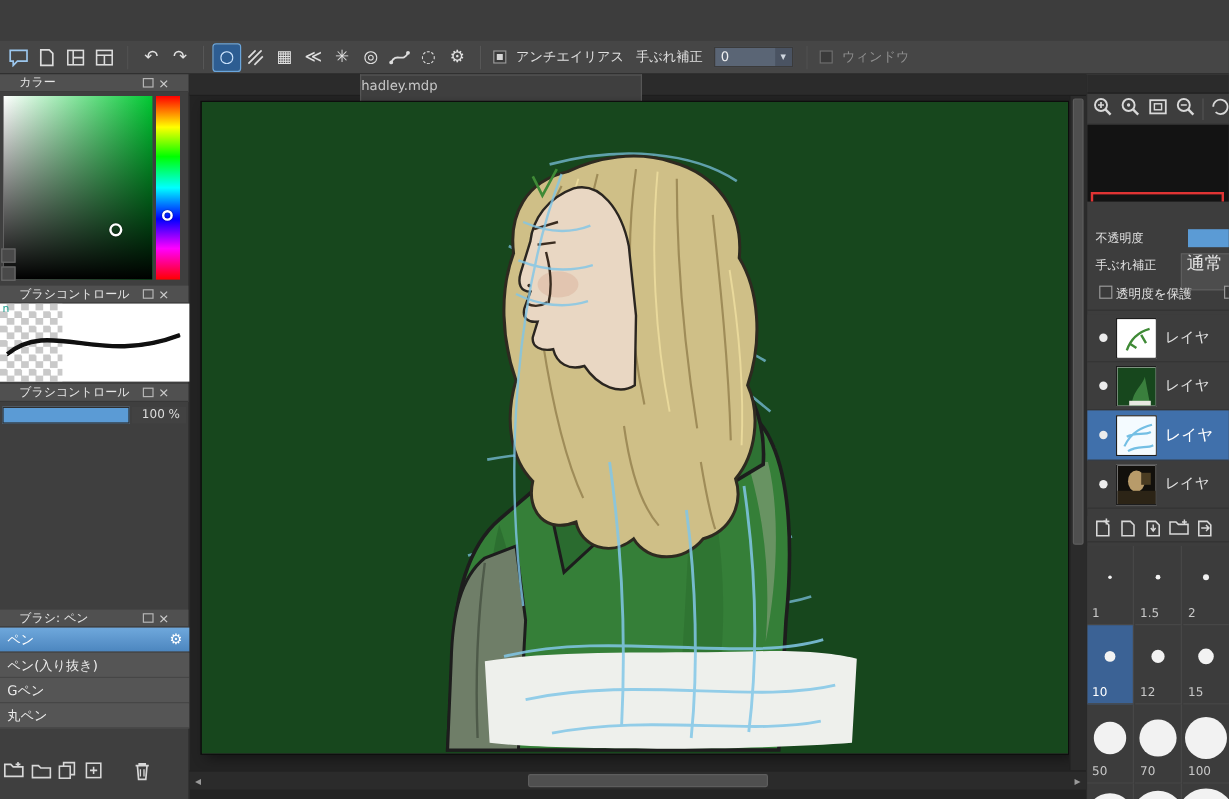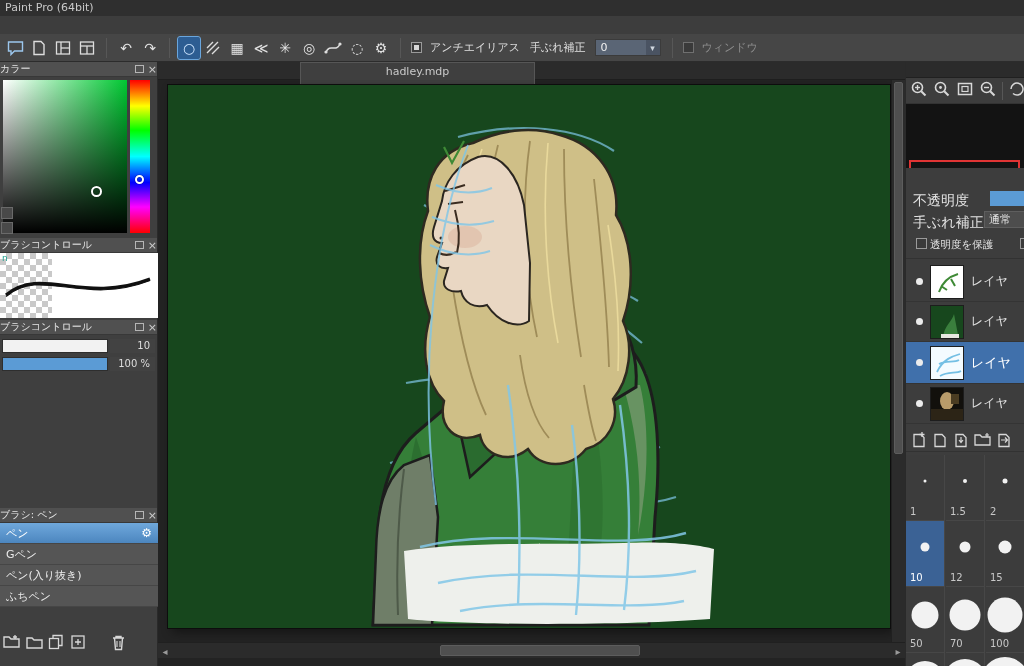--- a/index.html
+++ b/index.html
@@ -24,21 +24,21 @@
 .chk{position:relative;width:11px;height:11px;border:1px solid #9a9a9a;background:#3a3a3a;flex:none;margin:0 2px}
 .chk.on::after{content:"";position:absolute;inset:2px;background:#d6d6d6}
 .chk.dim{border-color:#707070}
 .dropdown{width:66px;height:17px;background:#5a6575;border:1px solid #3b3b3b;display:flex;
           align-items:center;font-size:11px;color:#f0f0f0;padding-left:5px;margin:0 3px;flex:none}
 .dropdown .dd-arrow{margin-left:auto;width:14px;height:100%;background:#4a5362;color:#cfd6df;
           font-size:9px;display:flex;align-items:center;justify-content:center}
 
 
 .phdr{position:absolute;left:0;width:100%;height:15px;background:#505050;border-bottom:1px solid #383838;
-      display:flex;align-items:center;padding:0 0;font-size:10px;color:#e5e5e5;white-space:nowrap}
+      display:flex;align-items:center;padding:0 16px;font-size:10px;color:#e5e5e5;white-space:nowrap}
 .phdr .sp{flex:1}
 .phdr .mini{width:9px;height:8px;border:1px solid #b5b5b5;margin-right:4px;flex:none}
 .phdr .x{font-size:11px;color:#cccccc;line-height:1;flex:none}
 
 
 .left{position:absolute;left:0;top:62px;width:158px;height:604px;background:#3f3f3f;border-right:1px solid #2a2a2a}
 .sv{position:absolute;left:3px;top:18px;width:124px;height:153px;
     background:linear-gradient(to bottom,rgba(0,0,0,0),#000),linear-gradient(to right,#ffffff,#00c832)}
 .hue{position:absolute;left:130px;top:18px;width:20px;height:153px;
      background:linear-gradient(to bottom,#ff0000,#ffff00 17%,#00ff00 33%,#00ffff 50%,#0000ff 67%,#ff00ff 83%,#ff0000)}
@@ -56,43 +56,43 @@
 .bitem{height:21px;background:#555555;border-bottom:1px solid #464646;color:#ececec;font-size:11px;
        display:flex;align-items:center;padding:0 6px;white-space:nowrap;overflow:hidden}
 .bitem.sel{background:linear-gradient(#6fa8dc,#4c86bf);color:#fff}
 .bitem .gear{margin-left:auto;font-size:12px;color:#fff}
 .ltool{position:absolute;width:20px;height:20px;display:flex;align-items:center;justify-content:center}
 
 
 .center{position:absolute;left:158px;top:62px;width:747px;height:604px;background:#232323}
 .tabbar{position:absolute;left:0;top:0;width:747px;height:18px;background:#2b2b2b;border-bottom:1px solid #1e1e1e}
 .tab{position:absolute;left:142px;top:0;width:235px;height:32px;background:#3f3f3f;border:1px solid #565656;
-     border-bottom:none;color:#c9c9c9;font-size:11px;text-align:center;line-height:17px;overflow:hidden}
+     border-bottom:none;color:#c9c9c9;font-size:11px;line-height:17px;overflow:hidden}
 .cwrap{position:absolute;left:0;top:18px;width:733px;height:562px;overflow:hidden}
 .canvas{position:absolute;left:10px;top:5px;width:722px;height:543px;
         box-shadow:0 0 0 1px #0d0d0d,4px 4px 10px rgba(0,0,0,.45)}
 .canvas svg{display:block}
 .vscroll{position:absolute;left:733px;top:18px;width:14px;height:562px;background:#2b2b2b;border-left:1px solid #202020}
 .vthumb{position:absolute;left:2px;top:2px;width:9px;height:372px;background:#4f4f4f;border:1px solid #5d5d5d;border-radius:2px}
 .hscroll{position:absolute;left:0;top:580px;width:747px;height:16px;background:#2b2b2b;border-top:1px solid #202020}
 .harrow{position:absolute;top:0;width:14px;height:16px;color:#9a9a9a;font-size:10px;display:flex;align-items:center;justify-content:center}
 .hthumb{position:absolute;left:282px;top:2px;width:200px;height:11px;background:#4f4f4f;border:1px solid #5d5d5d;border-radius:2px}
 
 
 .right{position:absolute;left:905px;top:62px;width:119px;height:604px;background:#3d3d3d;border-left:1px solid #2a2a2a;overflow:hidden}
 .rtop{position:absolute;left:0;top:0;width:119px;height:16px;background:#2b2b2b;border-bottom:1px solid #202020}
 .zoomrow{position:absolute;left:0;top:16px;width:119px;height:26px;border-bottom:1px solid #333333;
          display:flex;align-items:center;gap:5px;padding-left:4px}
 .zsep{width:1px;height:18px;background:#333;border-right:1px solid #575757}
 .nav{position:absolute;left:0;top:42px;width:119px;height:64px;background:#131313;overflow:hidden}
 .navrect{position:absolute;left:3px;top:56px;width:111px;height:34px;border:2px solid #e03434}
-.rlabel{position:absolute;left:7px;font-size:14px;color:#e2e2e2;white-space:nowrap}
+.rlabel{position:absolute;left:7px;font-size:10px;color:#e2e2e2;white-space:nowrap}
 .opbar{position:absolute;left:84px;top:129px;width:35px;height:15px;background:#5b9bd5}
-.bdd{position:absolute;left:78px;top:149px;width:41px;height:17px;background:#4d4d4d;border:1px solid #5e5e5e;
-     font-size:11px;color:#e4e4e4;line-height:15px;padding-left:4px;white-space:nowrap;overflow:hidden}
+.bdd{position:absolute;left:78px;top:149px;width:41px;height:31px;background:#4d4d4d;border:1px solid #5e5e5e;
+     font-size:15px;color:#e4e4e4;line-height:15px;padding-left:4px;white-space:nowrap;overflow:hidden}
 .rdiv{position:absolute;left:0;top:196px;width:119px;height:1px;background:#323232}
 .lrow{position:absolute;left:0;width:119px;background:#3d3d3d;border-bottom:1px solid #343434;display:flex;align-items:center}
 .lrow.sel{background:#4070ab}
 .leye{width:7px;height:7px;border-radius:50%;background:#ececec;margin:0 7px 0 10px;flex:none}
 .lthumb{width:34px;height:34px;border:1px solid #1d1d1d;background:#fff;flex:none;overflow:hidden}
 .lname{margin-left:7px;font-size:12px;color:#e2e2e2;white-space:nowrap}
 .lrow.sel .lname{font-size:13px;color:#ffffff}
 .lbtns{position:absolute;left:0;top:368px;width:119px;height:22px;background:#3d3d3d;border-bottom:1px solid #323232;
        display:flex;align-items:center;gap:5px;padding-left:5px}
 .bgrid{position:absolute;left:0;top:393px;width:119px;height:211px;background:#3c3c3c;overflow:hidden}
@@ -102,23 +102,20 @@
 .blbl{position:absolute;left:4px;bottom:3px;font-size:10px;color:#c8c8c8}
 .bcell.sel .blbl{color:#ffffff}
 
 svg{flex:none}
 </style>
 </head>
 <body>
 
 <div class="app">
 
-  <div class="titlebar">
-    <span>Paint Pro (64bit)</span>
-  </div>
 
 
   <div class="toolbar">
     <span class="tbtn">
       <svg width="17" height="16" viewBox="0 0 17 16">
           <path d="M1.5,2 h14 v9 h-8 l-3.5,3.5 v-3.5 h-2.5 Z" fill="none" stroke="#9cc7ee" stroke-width="1.4"></path>
         </svg>
     </span>
     <span class="tbtn">
       <svg width="16" height="16" viewBox="0 0 16 16">
@@ -208,44 +205,44 @@
     <div class="phdr" style="top:258px">
       <span>ブラシコントロール</span>
       <span class="sp"></span>
       <span class="mini"></span>
       <span class="x">×</span>
     </div>
     <div class="srow" style="top:276px">
       <div class="strack" style="background:#f2f2f2"></div>
       <div class="sval">10</div>
     </div>
-    <div class="srow" style="top:294px">
+    <div class="srow" style="top:276px">
       <div class="strack" style="background:#5b9bd5"></div>
       <div class="sval">100 %</div>
     </div>
 
     <div class="phdr" style="top:446px">
       <span>ブラシ: ペン</span>
       <span class="sp"></span>
       <span class="mini"></span>
       <span class="x">×</span>
     </div>
     <div class="blist">
       <div class="bitem sel">
         <span>ペン</span>
         <span class="gear">⚙</span>
       </div>
       <div class="bitem">
+        <span>ペン(入り抜き)</span>
+      </div>
+      <div class="bitem">
         <span>Gペン</span>
       </div>
       <div class="bitem">
-        <span>ペン(入り抜き)</span>
-      </div>
-      <div class="bitem">
-        <span>ふちペン</span>
+        <span>丸ペン</span>
       </div>
     </div>
 
     <span class="ltool" style="left:2px;top:570px">
       <svg width="18" height="16" viewBox="0 0 18 16">
           <path d="M1,3 h5 l2,2 h8 v8 H1 Z" fill="none" stroke="#d8d8d8" stroke-width="1.4"></path>
           <path d="M12,1 v4 M10,3 h4" stroke="#d8d8d8" stroke-width="1.3"></path>
         </svg>
     </span>
     <span class="ltool" style="left:24px;top:570px">

